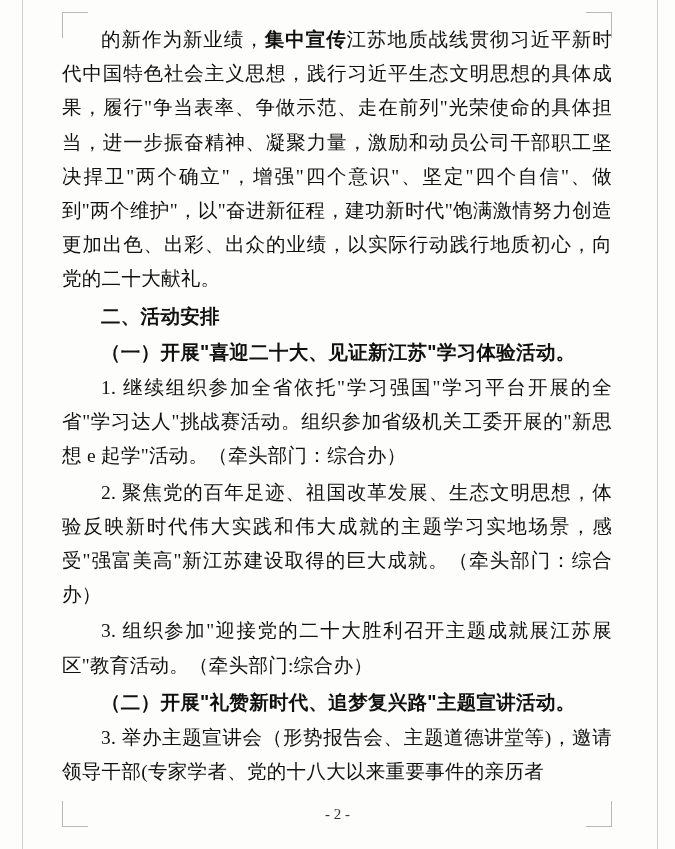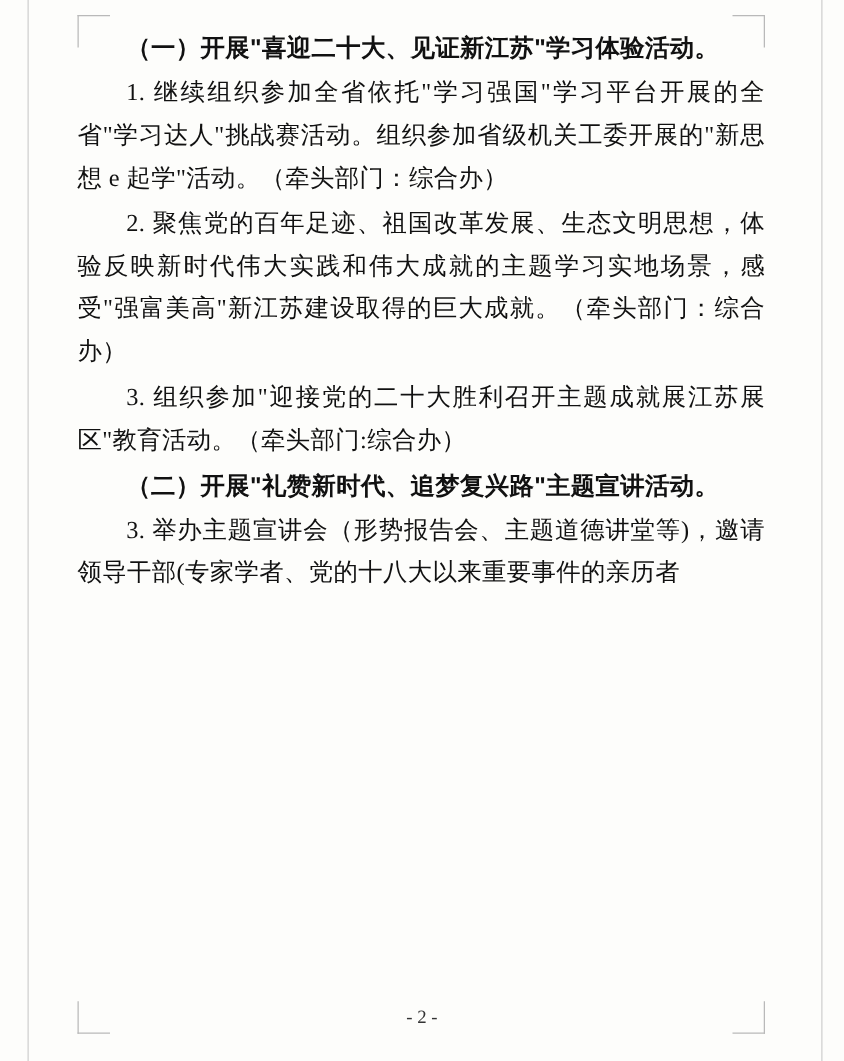--- a/index.html
+++ b/index.html
@@ -104,21 +104,25 @@
   <div class="corner-v c-tl-v"></div>
   <div class="corner c-tr-h"></div>
   <div class="corner-v c-tr-v"></div>
   <div class="corner c-bl-h"></div>
   <div class="corner-v c-bl-v"></div>
   <div class="corner c-br-h"></div>
   <div class="corner-v c-br-v"></div>
 
   <div class="content">
 
+    <p class="indent">
+      <span>的新作为新业绩，</span><span class="b-strong">集中宣传</span><span>江苏地质战线贯彻习近平新时代中国特色社会主义思想，践行习近平生态文明思想的具体成果，履行"争当表率、争做示范、走在前列"光荣使命的具体担当，进一步振奋精神、凝聚力量，激励和动员公司干部职工坚决捍卫"两个确立"，增强"四个意识"、坚定"四个自信"、做到"两个维护"，以"奋进新征程，建功新时代"饱满激情努力创造更加出色、出彩、出众的业绩，以实际行动践行地质初心，向党的二十大献礼。</span>
+    </p>
 
+    <p class="heading">二、活动安排</p>
 
     <p class="heading">（一）开展"喜迎二十大、见证新江苏"学习体验活动。</p>
 
     <p class="indent">1. 继续组织参加全省依托"学习强国"学习平台开展的全省"学习达人"挑战赛活动。组织参加省级机关工委开展的"新思想 e 起学"活动。（牵头部门：综合办）</p>
 
     <p class="indent">2. 聚焦党的百年足迹、祖国改革发展、生态文明思想，体验反映新时代伟大实践和伟大成就的主题学习实地场景，感受"强富美高"新江苏建设取得的巨大成就。（牵头部门：综合办）</p>
 
     <p class="indent">3. 组织参加"迎接党的二十大胜利召开主题成就展江苏展区"教育活动。（牵头部门:综合办）</p>
 
     <p class="heading">（二）开展"礼赞新时代、追梦复兴路"主题宣讲活动。</p>

